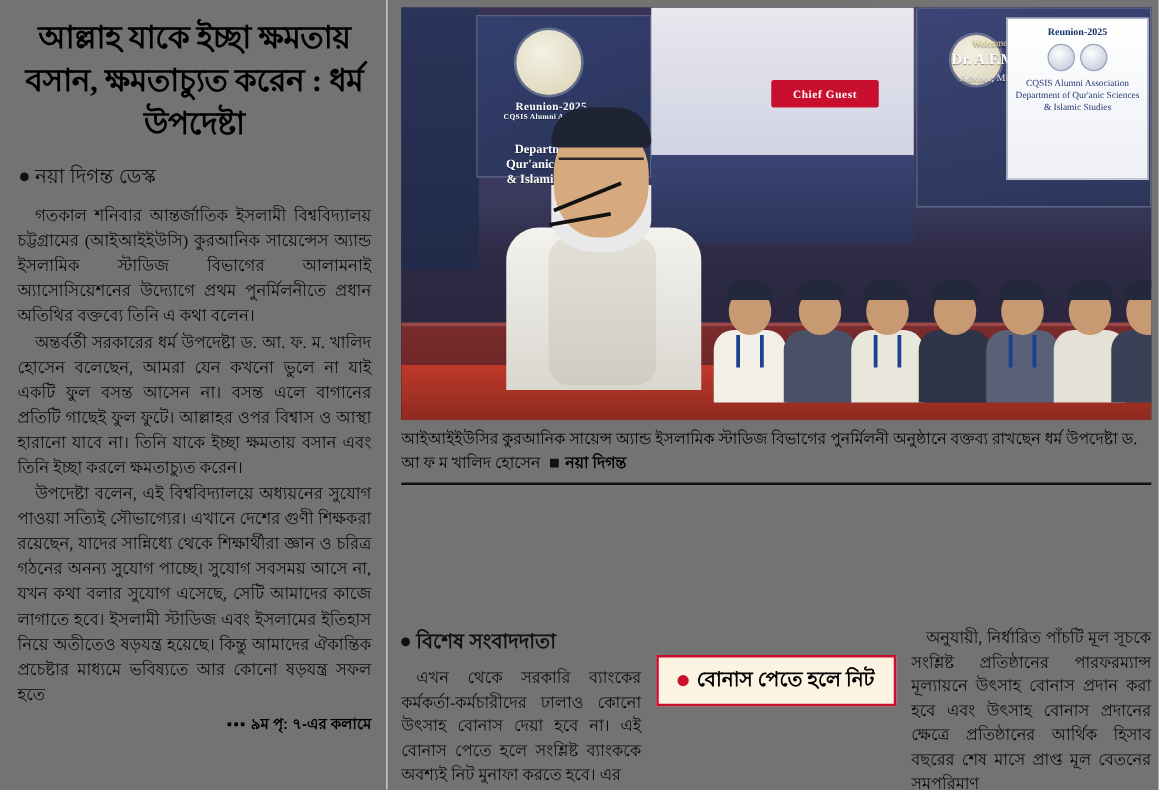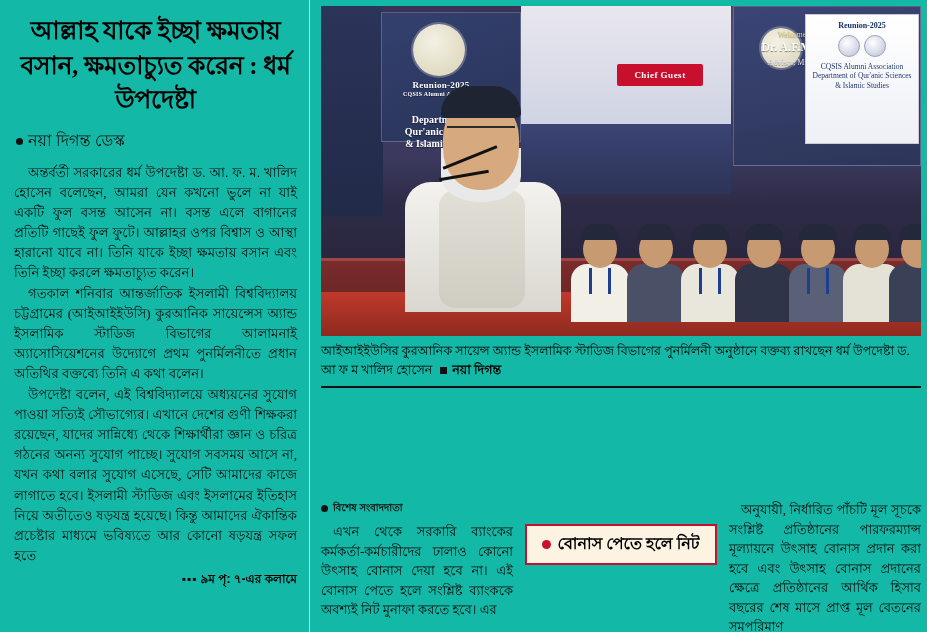--- a/index.html
+++ b/index.html
@@ -10,21 +10,21 @@
   body {
     width: 927px; height: 632px;
     font-family: "Liberation Sans", sans-serif;
     color: #111;
     overflow: hidden;
     position: relative;
   }
   .page {
     width: 927px; height: 632px;
     position: relative;
-    background: #14b8a6;
+    background: #737373;
   }
 
   
   .left-col {
     position: absolute;
     left: 0; top: 0;
     width: 310px; height: 632px;
     padding: 8px 12px 4px 14px;
     border-right: 1px solid #d8d8d8;
   }
@@ -289,24 +289,23 @@
     left: 10px;
     top: 500px;
     width: 600px;
     display: flex;
     gap: 12px;
   }
   .col {
     width: 192px;
   }
   .col .byline2 {
-    font-size: 10px;
+    font-size: 16px;
     font-weight: bold;
     margin: 0 0 5px 0;
-    font-family: Liberation Serif, serif;
   }
   .col .byline2 .bullet {
     display: inline-block;
     width: 7px; height: 7px;
     border-radius: 50%;
     background: #111;
     margin-right: 5px;
     vertical-align: middle;
   }
   .col p {
@@ -344,22 +343,22 @@
 <body>
 
 <div class="page">
 
   <div class="left-col">
     <div class="headline">আল্লাহ যাকে ইচ্ছা ক্ষমতায় বসান, ক্ষমতাচ্যুত করেন : ধর্ম উপদেষ্টা</div>
     <div class="byline">
       <span class="bullet"></span><span>নয়া দিগন্ত ডেস্ক</span>
     </div>
     <div class="body-text">
+      <p>গতকাল শনিবার আন্তর্জাতিক ইসলামী বিশ্ববিদ্যালয় চট্টগ্রামের (আইআইইউসি) কুরআনিক সায়েন্সেস অ্যান্ড ইসলামিক স্টাডিজ বিভাগের আলামনাই অ্যাসোসিয়েশনের উদ্যোগে প্রথম পুনর্মিলনীতে প্রধান অতিথির বক্তব্যে তিনি এ কথা বলেন।</p>
       <p>অন্তর্বর্তী সরকারের ধর্ম উপদেষ্টা ড. আ. ফ. ম. খালিদ হোসেন বলেছেন, আমরা যেন কখনো ভুলে না যাই একটি ফুল বসন্ত আসেন না। বসন্ত এলে বাগানের প্রতিটি গাছেই ফুল ফুটে। আল্লাহর ওপর বিশ্বাস ও আস্থা হারানো যাবে না। তিনি যাকে ইচ্ছা ক্ষমতায় বসান এবং তিনি ইচ্ছা করলে ক্ষমতাচ্যুত করেন।</p>
-      <p>গতকাল শনিবার আন্তর্জাতিক ইসলামী বিশ্ববিদ্যালয় চট্টগ্রামের (আইআইইউসি) কুরআনিক সায়েন্সেস অ্যান্ড ইসলামিক স্টাডিজ বিভাগের আলামনাই অ্যাসোসিয়েশনের উদ্যোগে প্রথম পুনর্মিলনীতে প্রধান অতিথির বক্তব্যে তিনি এ কথা বলেন।</p>
       <p>উপদেষ্টা বলেন, এই বিশ্ববিদ্যালয়ে অধ্যয়নের সুযোগ পাওয়া সত্যিই সৌভাগ্যের। এখানে দেশের গুণী শিক্ষকরা রয়েছেন, যাদের সান্নিধ্যে থেকে শিক্ষার্থীরা জ্ঞান ও চরিত্র গঠনের অনন্য সুযোগ পাচ্ছে। সুযোগ সবসময় আসে না, যখন কথা বলার সুযোগ এসেছে, সেটি আমাদের কাজে লাগাতে হবে। ইসলামী স্টাডিজ এবং ইসলামের ইতিহাস নিয়ে অতীতেও ষড়যন্ত্র হয়েছে। কিন্তু আমাদের ঐকান্তিক প্রচেষ্টার মাধ্যমে ভবিষ্যতে আর কোনো ষড়যন্ত্র সফল হতে</p>
     </div>
     <div class="jump-line">
       <span class="dots">▪▪▪</span>
       <span>৯ম পৃ: ৭-এর কলামে</span>
     </div>
   </div>
 
   <div class="right-col">
 

